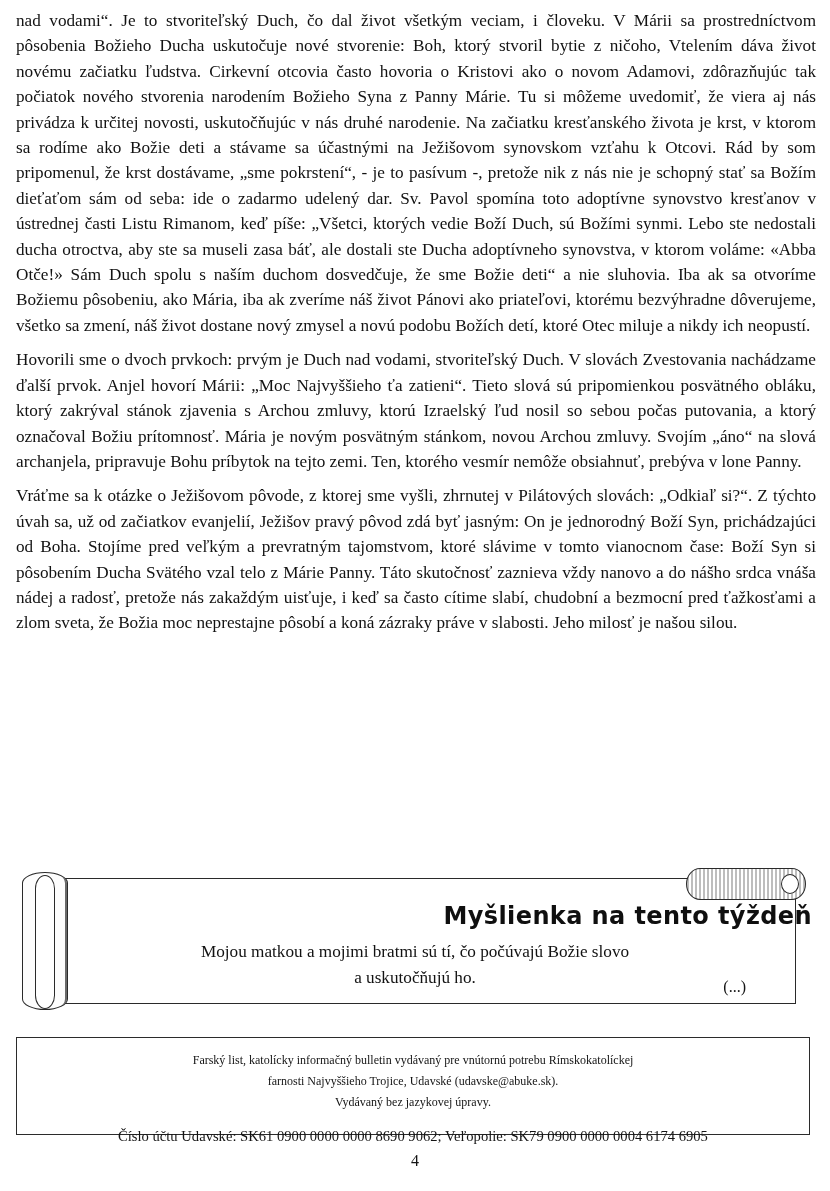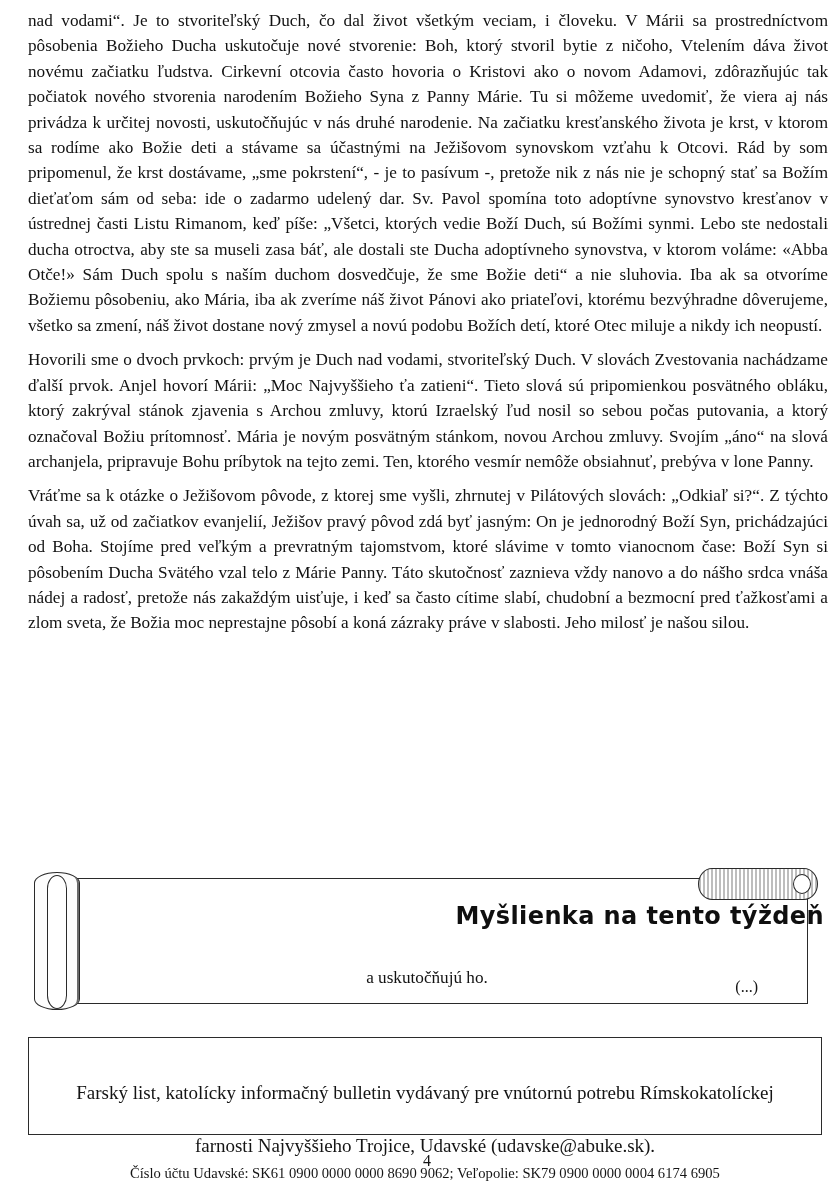--- a/index.html
+++ b/index.html
@@ -10,21 +10,21 @@
   body {
     width: 830px;
     height: 1191px;
     position: relative;
     font-family: "Liberation Serif", serif;
     color: #141414;
     overflow: hidden;
   }
   #page {
     position: absolute;
-    left: 12px; top: 0;
+    left: 0; top: 0;
     width: 659px;
     height: 1191px;
     padding-left: 12px;
   }
   .body-text {
     position: absolute;
     left: 16px;
     top: 8px;
     width: 800px;
     font-size: 17.2px;
@@ -136,27 +136,26 @@
     left: 16px;
     top: 1037px;
     width: 794px;
     height: 98px;
     border: 1px solid #2b2b2b;
     box-sizing: border-box;
     padding-top: 12px;
   }
   #colophon .cline {
     text-align: center;
-    font-size: 19px;
+    font-size: 12px;
     line-height: 21px;
     color: #141414;
-    margin-top: 32px;
   }
   #colophon .cline.acct {
-    margin-top: 7px;
+    margin-top: 13px;
     font-size: 14.6px;
   }
   #page-number {
     position: absolute;
     left: 0;
     top: 1152px;
     width: 830px;
     text-align: center;
     font-size: 16px;
     color: #141414;
@@ -171,25 +170,27 @@
     <p class="para">nad vodami“. Je to stvoriteľský Duch, čo dal život všetkým veciam, i človeku. V Márii sa prostredníctvom pôsobenia Božieho Ducha uskutočuje nové stvorenie: Boh, ktorý stvoril bytie z ničoho, Vtelením dáva život novému začiatku ľudstva. Cirkevní otcovia často hovoria o Kristovi ako o novom Adamovi, zdôrazňujúc tak počiatok nového stvorenia narodením Božieho Syna z Panny Márie. Tu si môžeme uvedomiť, že viera aj nás privádza k určitej novosti, uskutočňujúc v nás druhé narodenie. Na začiatku kresťanského života je krst, v ktorom sa rodíme ako Božie deti a stávame sa účastnými na Ježišovom synovskom vzťahu k Otcovi. Rád by som pripomenul, že krst dostávame, „sme pokrstení“, - je to pasívum -, pretože nik z nás nie je schopný stať sa Božím dieťaťom sám od seba: ide o zadarmo udelený dar. Sv. Pavol spomína toto adoptívne synovstvo kresťanov v ústrednej časti Listu Rimanom, keď píše: „Všetci, ktorých vedie Boží Duch, sú Božími synmi. Lebo ste nedostali ducha otroctva, aby ste sa museli zasa báť, ale dostali ste Ducha adoptívneho synovstva, v ktorom voláme: «Abba Otče!» Sám Duch spolu s naším duchom dosvedčuje, že sme Božie deti“ a nie sluhovia. Iba ak sa otvoríme Božiemu pôsobeniu, ako Mária, iba ak zveríme náš život Pánovi ako priateľovi, ktorému bezvýhradne dôverujeme, všetko sa zmení, náš život dostane nový zmysel a novú podobu Božích detí, ktoré Otec miluje a nikdy ich neopustí.</p>
     <p class="para">Hovorili sme o dvoch prvkoch: prvým je Duch nad vodami, stvoriteľský Duch. V slovách Zvestovania nachádzame ďalší prvok. Anjel hovorí Márii: „Moc Najvyššieho ťa zatieni“. Tieto slová sú pripomienkou posvätného obláku, ktorý zakrýval stánok zjavenia s Archou zmluvy, ktorú Izraelský ľud nosil so sebou počas putovania, a ktorý označoval Božiu prítomnosť. Mária je novým posvätným stánkom, novou Archou zmluvy. Svojím „áno“ na slová archanjela, pripravuje Bohu príbytok na tejto zemi. Ten, ktorého vesmír nemôže obsiahnuť, prebýva v lone Panny.</p>
     <p class="para">Vráťme sa k otázke o Ježišovom pôvode, z ktorej sme vyšli, zhrnutej v Pilátových slovách: „Odkiaľ si?“. Z týchto úvah sa, už od začiatkov evanjelií, Ježišov pravý pôvod zdá byť jasným: On je jednorodný Boží Syn, prichádzajúci od Boha. Stojíme pred veľkým a prevratným tajomstvom, ktoré slávime v tomto vianocnom čase: Boží Syn si pôsobením Ducha Svätého vzal telo z Márie Panny. Táto skutočnosť zaznieva vždy nanovo a do nášho srdca vnáša nádej a radosť, pretože nás zakaždým uisťuje, i keď sa často cítime slabí, chudobní a bezmocní pred ťažkosťami a zlom sveta, že Božia moc neprestajne pôsobí a koná zázraky práve v slabosti. Jeho milosť je našou silou.</p>
   </div>
 
   <div id="scroll-box">
     <div class="scroll-frame"></div>
     <div class="roll-top-right"></div>
     <div class="roll-left"></div>
     <div class="scroll-title">Myšlienka na tento týždeň</div>
+    <div class="scroll-line l1">Mojou matkou a mojimi bratmi sú tí, čo počúvajú Božie slovo</div>
     <div class="scroll-line l2">a uskutočňujú ho.</div>
     <div class="scroll-ellipsis">(...)</div>
   </div>
 
   <div id="colophon">
     <div class="cline">Farský list, katolícky informačný bulletin vydávaný pre vnútornú potrebu Rímskokatolíckej</div>
     <div class="cline">farnosti Najvyššieho Trojice, Udavské (udavske@abuke.sk).</div>
+    <div class="cline">Vydávaný bez jazykovej úpravy.</div>
     <div class="cline acct">Číslo účtu Udavské: SK61 0900 0000 0000 8690 9062; Veľopolie: SK79 0900 0000 0004 6174 6905</div>
   </div>
 
   <div id="page-number">4</div>
 
 </div>
 
 </body></html>

